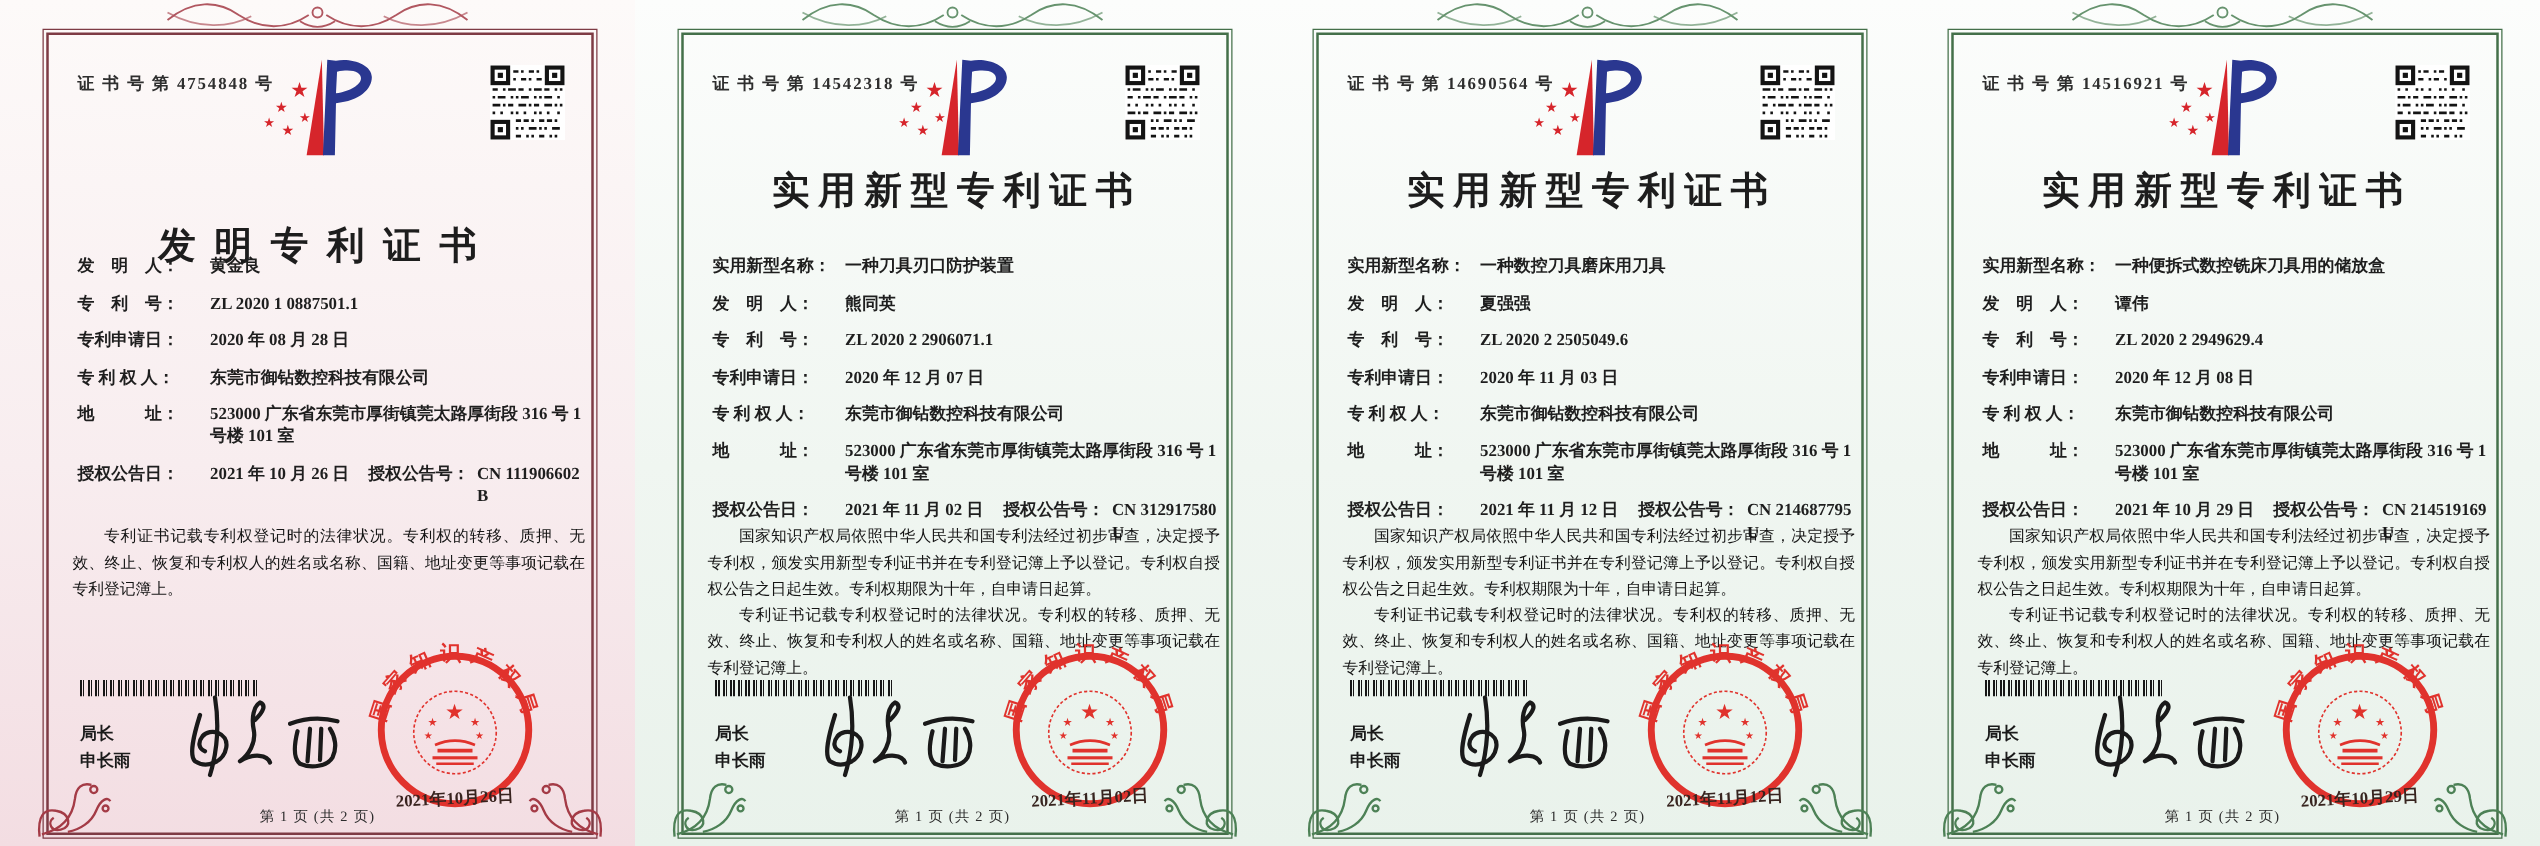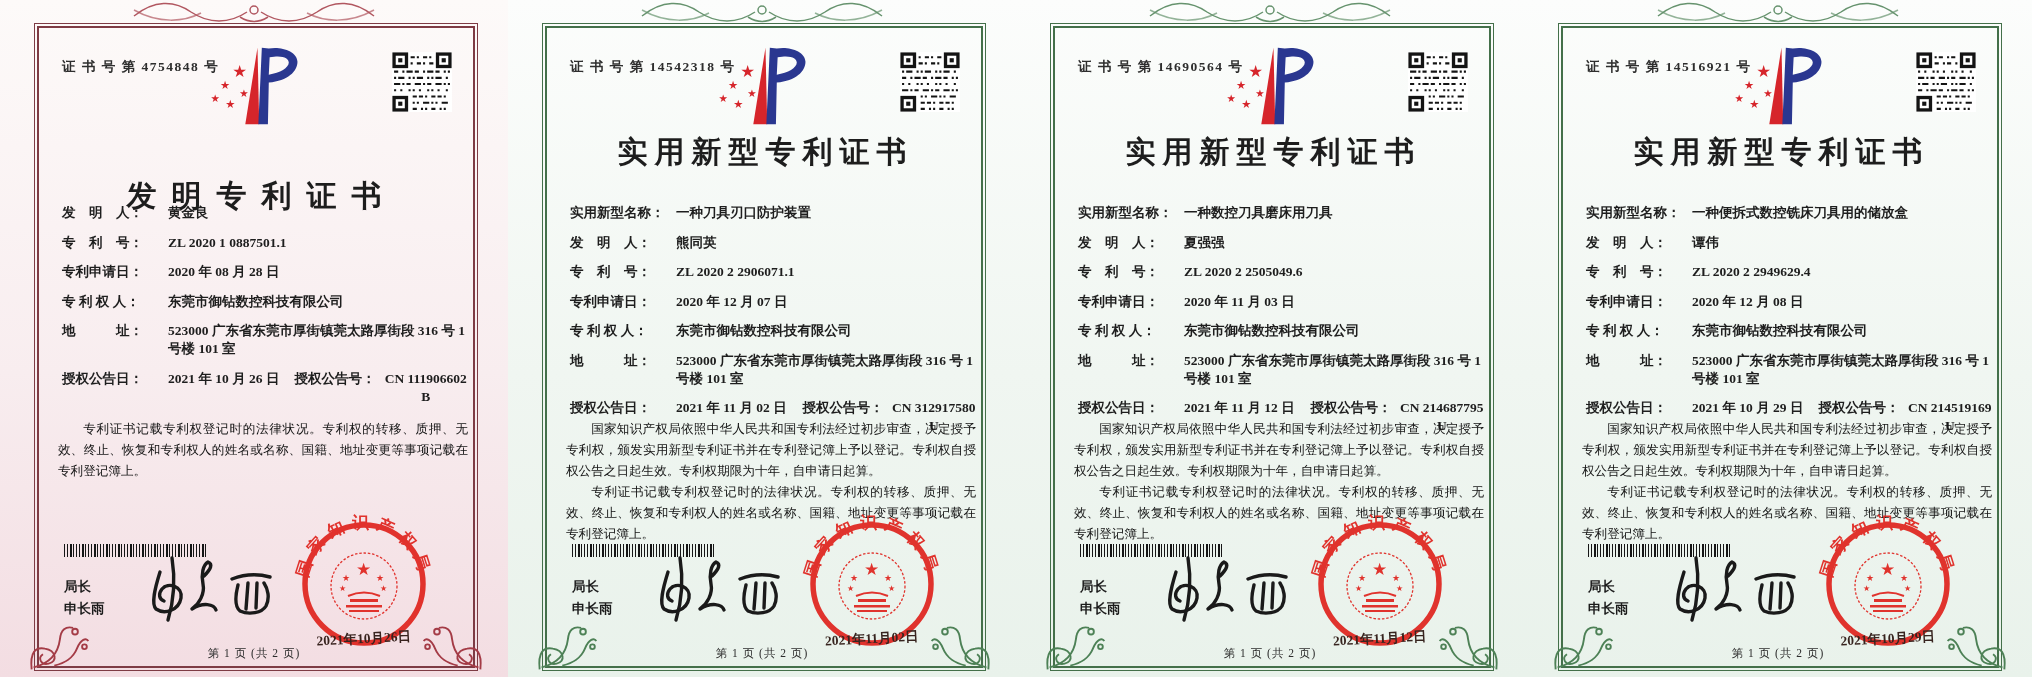--- a/index.html
+++ b/index.html
@@ -34,21 +34,21 @@
   .red .title   { letter-spacing:15px; text-indent:15px;margin-top:44px; }
   .green .title { letter-spacing:7px;  text-indent:7px; }
 
   .fields { position:absolute; left:62px; right:38px; top:204px; }
   .frow { display:flex; margin-bottom:11.5px; font-size:13.5px; color:#1e1e1e;
           font-weight:bold; line-height:18px; }
   .flabel { flex:none; width:106px; white-space:nowrap; }
   .fvalue { flex:1; }
   .frow.grant { margin-bottom:0; }
   .grant-left { display:flex; width:57%; }
-  .grant-right { display:flex; flex:1;text-align:center; }
+  .grant-right { display:flex; flex:1; }
   .grant-right .flabel { width:auto; margin-right:6px; }
 
   .body-text { position:absolute; left:58px; right:40px; top:419px; font-size:12.6px;
                line-height:21px; color:#141414; text-align:justify; }
   .body-text p { margin:0; text-indent:2em; }
 
   .barcode { position:absolute; left:64px; top:544px; width:142px; height:13px;
     background:repeating-linear-gradient(90deg,
       #161616 0 1.5px, transparent 1.5px 2.6px,
       #161616 2.6px 3.6px, transparent 3.6px 6.2px,

